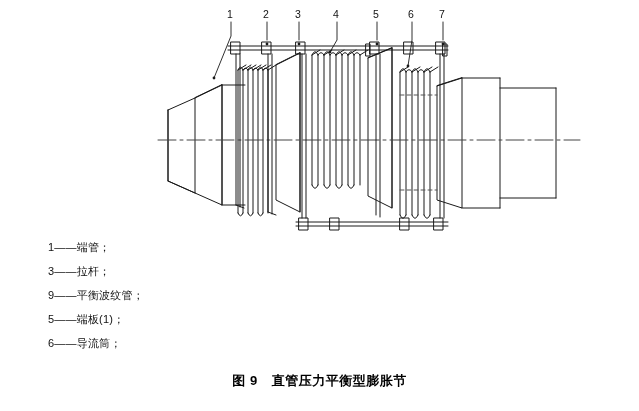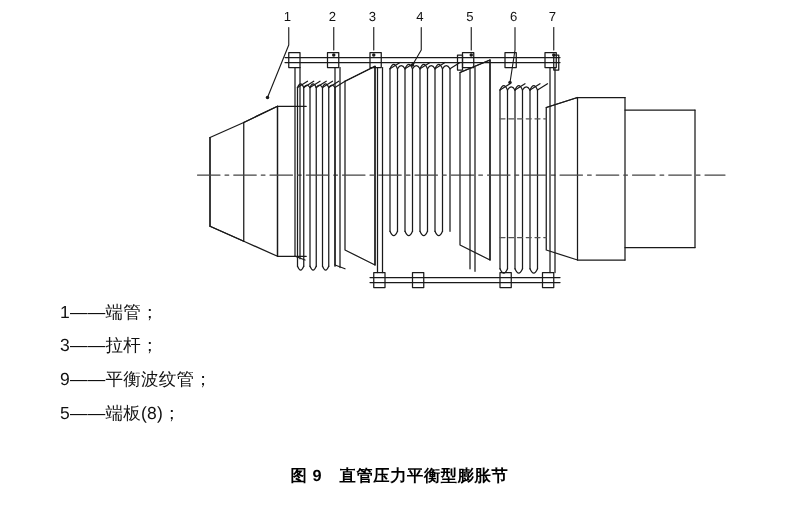--- a/index.html
+++ b/index.html
@@ -22,21 +22,21 @@
     width: 639px;
     height: 250px;
   }
   #legend {
     position: absolute;
     left: 48px;
     top: 242px;
     width: 260px;
   }
   .legend-item {
-    font-size: 14px;
+    font-size: 11px;
     line-height: 1.0;
     margin-bottom: 13px;
     color: #111;
     letter-spacing: 0.2px;
     white-space: nowrap;
   }
   #caption {
     position: absolute;
     left: 0;
     top: 372px;
@@ -228,18 +228,19 @@
   <span class="callout-label" style="left:333px; top:8px;">4</span>
   <span class="callout-label" style="left:373px; top:8px;">5</span>
   <span class="callout-label" style="left:408px; top:8px;">6</span>
   <span class="callout-label" style="left:439px; top:8px;">7</span>
 </div>
 
 <div id="legend">
   <div class="legend-item">1——端管；</div>
   <div class="legend-item">3——拉杆；</div>
   <div class="legend-item">9——平衡波纹管；</div>
-  <div class="legend-item">5——端板(8)；</div>
+  <div class="legend-item">5——端板(1)；</div>
+  <div class="legend-item">6——导流筒；</div>
 </div>
 
 <div id="caption">
   <span class="cap-num">图 9</span><span>直管压力平衡型膨胀节</span>
 </div>
 
 </body></html>

